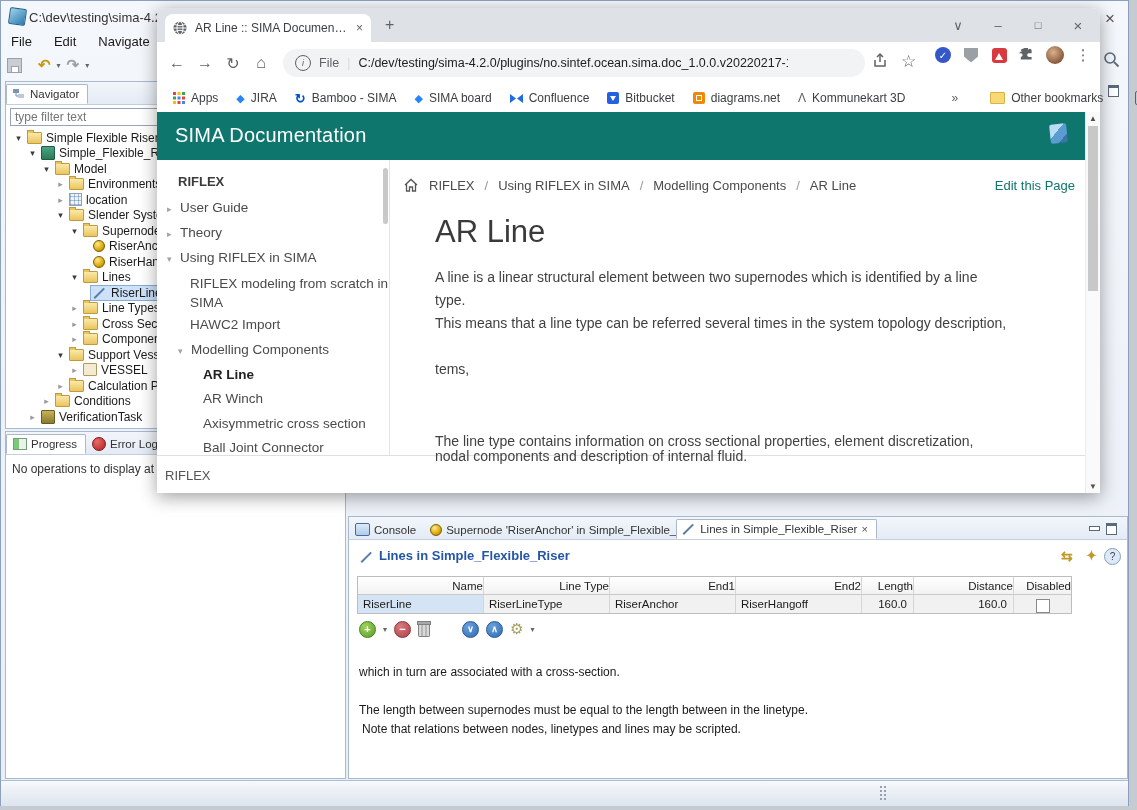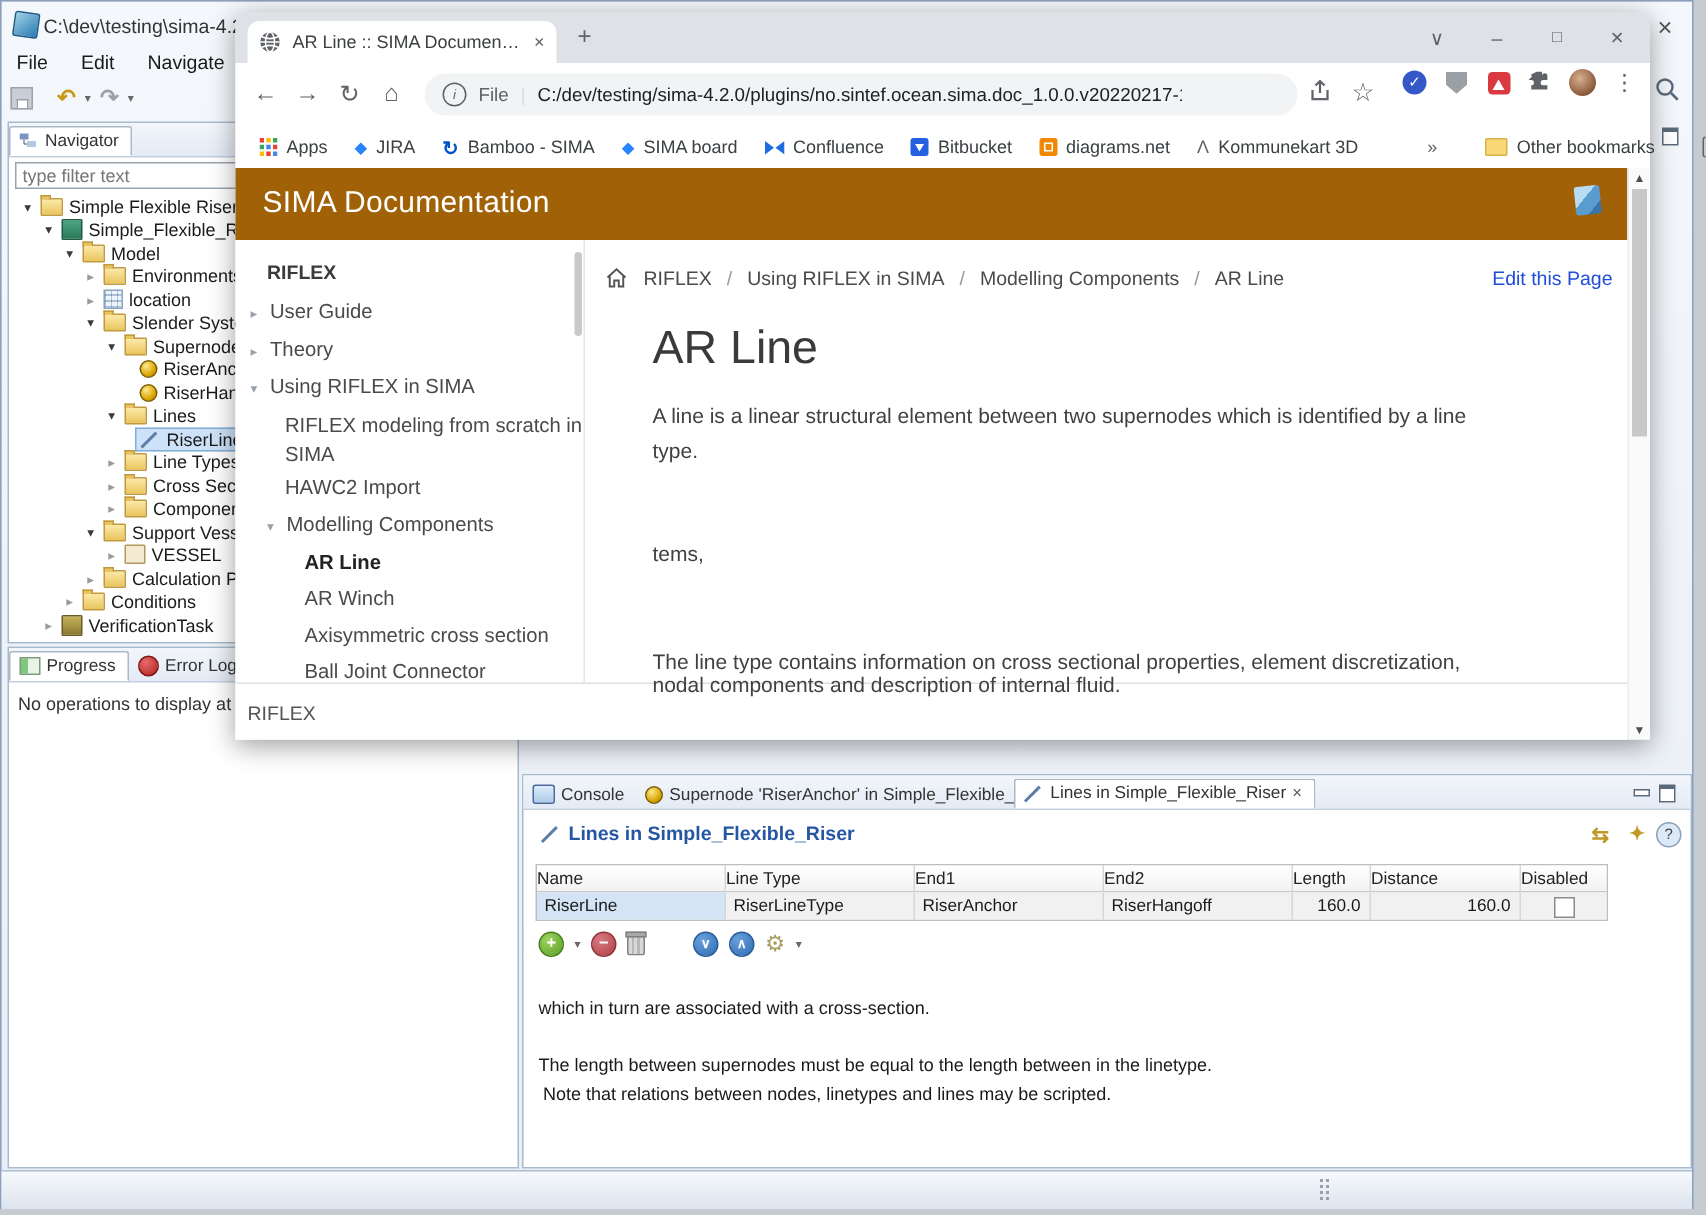--- a/index.html
+++ b/index.html
@@ -34,21 +34,21 @@
   .icon-task{width:12px;height:12px;background:linear-gradient(#4aa584,#2a7a58);border:1px solid #1d5c40;border-radius:1px}
   .icon-vtask{width:12px;height:12px;background:linear-gradient(#c8b35a,#8a7a30);border:1px solid #6a5c20;border-radius:1px}
   .icon-vessel{width:12px;height:11px;background:#f4ead2;border:1px solid #b09a60;border-radius:1px}
   .icon-line{width:13px;height:12px;position:relative}
   .icon-line::before{content:"";position:absolute;left:1px;top:10px;width:14px;border-top:2px solid #5a7ea8;transform:rotate(-45deg);transform-origin:0 100%}
   .tree-sel{display:flex;align-items:center;gap:4px;background:#cde2f8;border:1px solid #84aed6;padding:0 3px;margin-left:-3px}
   
   .ltable{position:absolute;border:1px solid #bdbdbd;font-size:11.5px;color:#1a1a1a}
   .lrow{display:flex}
   .lcell{border-right:1px solid #d6d6d6;box-sizing:border-box;height:18px;line-height:18px;overflow:hidden;white-space:nowrap}
-  .lhead .lcell{background:linear-gradient(#ffffff,#f2f2f2);border-bottom:1px solid #c9c9c9;text-align:left;color:#222}
+  .lhead .lcell{background:linear-gradient(#ffffff,#f2f2f2);border-bottom:1px solid #c9c9c9;text-align:right;color:#222}
   .ldata .lcell{background:#f1f1f1}
   .ldata .lcell.first{background:#d4e4f4}
   .cL{padding-left:5px}.cR{text-align:right;padding-right:6px}.cC{text-align:center}
   .cb{display:inline-block;width:12px;height:12px;border:1px solid #8a8a8a;background:#fff;vertical-align:middle;margin-top:2px}
   .circle-btn{display:inline-flex;width:15px;height:15px;border-radius:50%;align-items:center;justify-content:center;color:#fff;font-size:11px;font-weight:bold;line-height:1}
   .c-green{background:radial-gradient(circle at 35% 30%,#9ed45e,#5a9e28);border:1px solid #487e1e}
   .c-red{background:radial-gradient(circle at 35% 30%,#d87a80,#b04048);border:1px solid #8c3238}
   .c-blue{background:radial-gradient(circle at 35% 30%,#6aa0dc,#2f6cb4);border:1px solid #265a98;font-size:9px}
   .icon-trash{width:10px;height:12px;border:1px solid #808080;border-top:none;border-radius:0 0 2px 2px;background:repeating-linear-gradient(90deg,#d8d8d8 0 2px,#b8b8b8 2px 4px);position:relative;margin-top:2px}
   .icon-trash::before{content:"";position:absolute;left:-2px;top:-3px;width:12px;height:2px;background:#a8a8a8;border:1px solid #808080}
@@ -91,37 +91,37 @@
   .icon-kart{color:#5f6368;font-size:12px}
   .icon-folder-y{width:13px;height:10px;background:#f8d775;border:1px solid #d8b448;border-radius:1px}
   .icon-rlist{width:12px;height:12px;border:1px solid #5f6368;border-radius:2px;background:repeating-linear-gradient(0deg,transparent 0 2px,#5f6368 2px 3px,transparent 3px 4px) 2px 2px/8px 8px no-repeat}
   .ext{width:28px;display:flex;justify-content:center;align-items:center}
   .ext-check{width:16px;height:16px;border-radius:50%;background:#3558c9;color:#fff;font-size:10px;display:flex;align-items:center;justify-content:center}
   .ext-shield{width:14px;height:15px;background:#9aa0a6;clip-path:polygon(0 0,100% 0,100% 60%,50% 100%,0 60%)}
   .ext-red{width:15px;height:15px;background:#d93a3f;border-radius:3px;position:relative}
   .ext-red::after{content:"";position:absolute;left:3px;top:5px;border-left:4.5px solid transparent;border-right:4.5px solid transparent;border-bottom:7px solid #fff}
   .avatar{width:18px;height:18px;border-radius:50%;background:radial-gradient(circle at 40% 35%,#d8b090,#8a5a3a 70%,#5a3a22)}
   
-  .docheader{position:absolute;left:0;top:104px;width:928px;height:48px;background:#a16207;color:#fff}
+  .docheader{position:absolute;left:0;top:104px;width:928px;height:48px;background:#0f766e;color:#fff}
   .doc-title{position:absolute;left:18px;top:12px;font-size:20px;font-weight:500;letter-spacing:.2px}
   .doc-search{position:absolute;left:688px;top:12px;width:166px;height:22px;border:none;background:#fff;font-size:13px;padding:0 6px;font-family:"Liberation Sans",sans-serif;color:#444}
   .doc-cube{position:absolute;left:893px;top:12px;width:17px;height:19px;background:linear-gradient(135deg,#b8dcf4 0 40%,#5a9cd0 40% 75%,#3a74a8 75%);border-radius:2px;transform:rotate(-6deg)}
   .docbody{position:absolute;left:0;top:152px;width:928px;height:333px;background:#fff;overflow:hidden}
   .sidebar{position:absolute;left:0;top:0;width:233px;height:295px;border-right:1px solid #e4e4e4;box-sizing:border-box;overflow:hidden}
   .sb-title{position:absolute;left:21px;top:14px;font-size:13px;font-weight:bold;color:#3b3b3b}
   .sb-item{position:absolute;font-size:13.5px;color:#4a4a4a;white-space:nowrap}
   .sb-arrow{position:absolute;font-size:9px;color:#9aa2ab}
   .sb-active{font-weight:bold;color:#222}
   .sb-wrap{white-space:normal;width:200px;line-height:19px}
   .sb-scroll{position:absolute;left:226px;top:8px;width:5px;height:56px;background:#c9c9c9;border-radius:3px}
   .doc-footerline{position:absolute;left:0;top:295px;width:928px;border-top:1px solid #e0e0e0;height:38px;background:#fff}
   .doc-footer{position:absolute;left:8px;top:12px;font-size:13px;color:#555}
   .crumbs{position:absolute;left:246px;top:18px;width:672px;display:flex;align-items:center;font-size:13px;color:#4a4a4a;gap:10px}
   .crumb-sep{color:#999}
-  .editpage{margin-left:auto;color:#1d4ed8}
+  .editpage{margin-left:auto;color:#0f766e}
   .h1{position:absolute;left:278px;top:54px;font-size:31px;color:#3a3a3a}
   .para{position:absolute;left:278px;font-size:14px;color:#414141;line-height:23.4px;white-space:nowrap}
   .docscroll{position:absolute;left:928px;top:104px;width:15px;height:381px;background:#fafafa;border-left:1px solid #ececec;box-sizing:border-box}
   .ds-arrow{position:absolute;left:0;width:14px;text-align:center;font-size:8px;color:#505050}
   .ds-thumb{position:absolute;left:2px;top:14px;width:10px;height:165px;background:#c8c8c8}
   svg{display:block}
 </style>
 </head>
 <body>
 
@@ -514,20 +514,21 @@
       <span class="crumb-sep">/</span>
       <span>Modelling Components</span>
       <span class="crumb-sep">/</span>
       <span>AR Line</span>
       <span class="editpage">Edit this Page</span>
     </div>
 
     <div class="h1">AR Line</div>
     <div class="para" style="top:106px">A line is a linear structural element between two supernodes which is identified by a line</div>
     <div class="para" style="top:129px">type.</div>
+    <div class="para" style="top:152px">This means that a line type can be referred several times in the system topology description,</div>
     <div class="para" style="top:198px">tems,</div>
     <div class="para" style="top:270px">The line type contains information on cross sectional properties, element discretization,</div>
     <div class="para" style="top:285px">nodal components and description of internal fluid.</div>
   </div>
 
   <div class="docscroll">
     <span class="ds-arrow" style="top:2px">▲</span>
     <span class="ds-thumb"></span>
     <span class="ds-arrow" style="bottom:2px">▼</span>
   </div>

